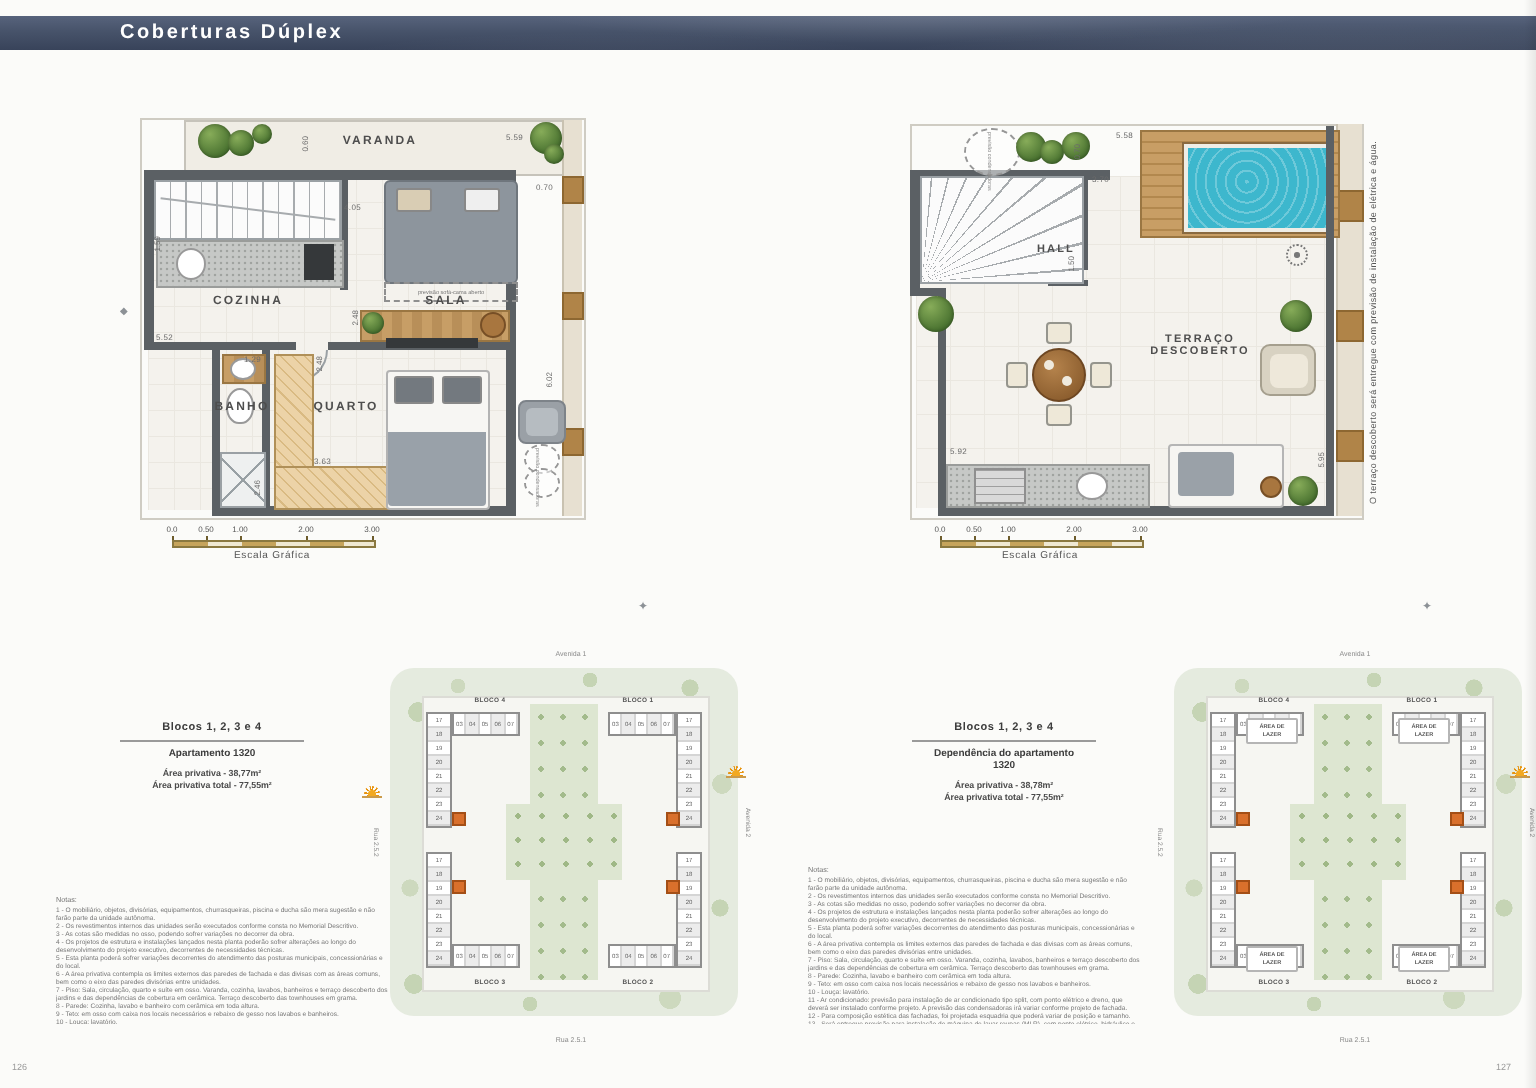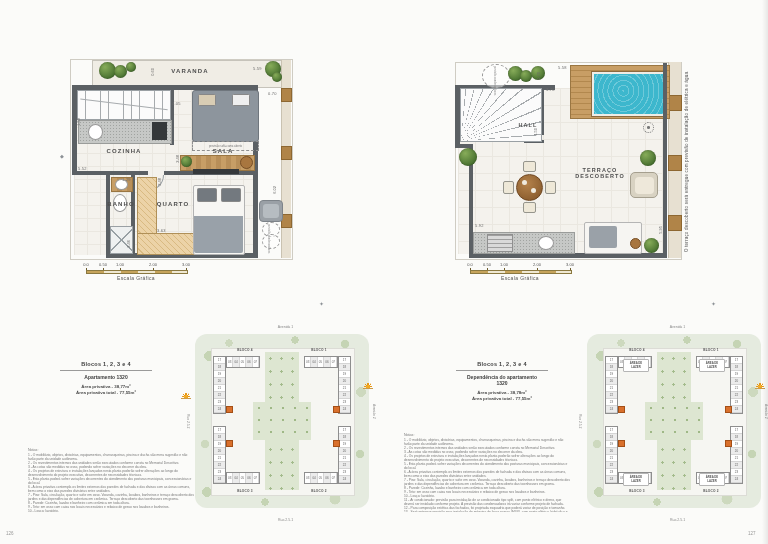--- a/index.html
+++ b/index.html
@@ -125,20 +125,23 @@
     background:repeating-conic-gradient(#e8940f 0 14deg,transparent 14deg 34deg);}
   .sun::after{content:'';position:absolute;left:2.6px;top:2.6px;width:4.8px;height:4.8px;border-radius:50%;background:#f2a922;}
   .compass{position:absolute;font-size:6px;color:#8c9196;line-height:1;}
   .diamond{position:absolute;font-size:5px;color:#8c9196;line-height:1;}
 </style>
 </head>
 <body>
 
 <div class="page">
 
+  <div class="header">
+    <div class="header-title">Coberturas Dúplex</div>
+  </div>
 
   <div>
     <div class="thinline" style="left:70px;top:59px;width:221px;height:199px"></div>
     <div class="varfloor" style="left:92px;top:60px;width:189px;height:26px"></div>
     <div class="floor" style="left:74px;top:88px;width:181px;height:167px"></div>
     <div class="deckstrip" style="left:281px;top:60px;width:9px;height:198px"></div>
     <div class="planter" style="left:281px;top:88px;width:9px;height:12px"></div>
     <div class="planter" style="left:281px;top:146px;width:9px;height:12px"></div>
     <div class="planter" style="left:281px;top:214px;width:9px;height:12px"></div>
 

